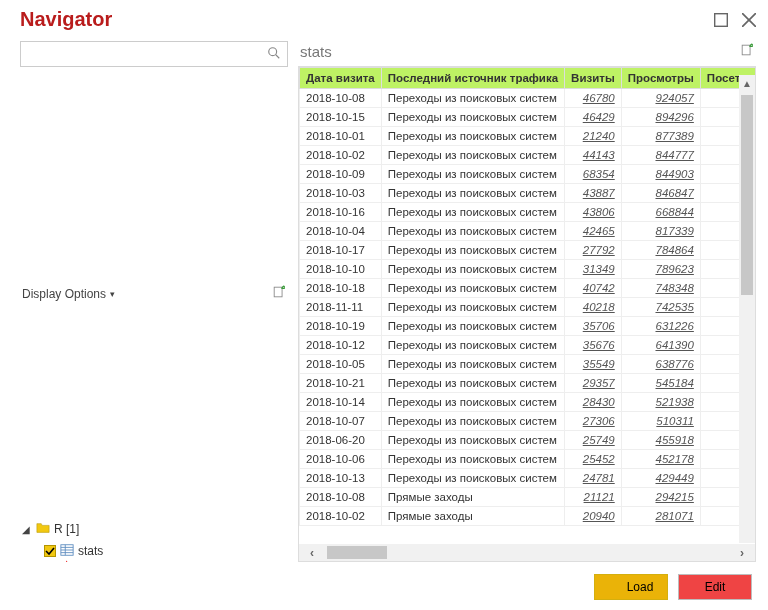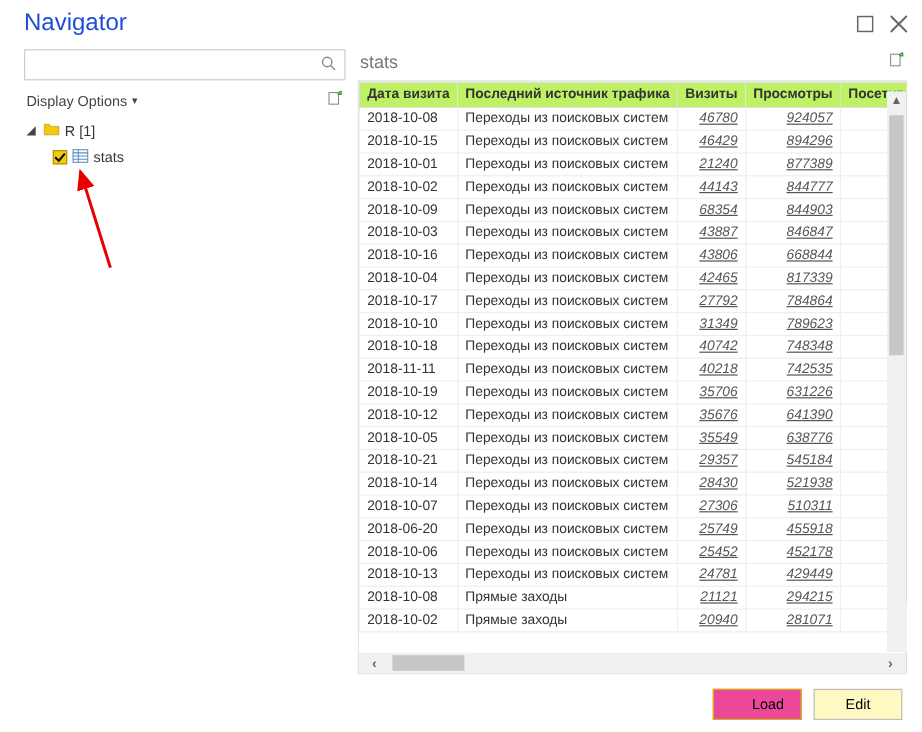--- a/index.html
+++ b/index.html
@@ -1,23 +1,23 @@
 <!DOCTYPE html>
 <html><head>
 <meta charset="utf-8">
 <style>
   * { box-sizing: border-box; }
   html, body { margin: 0; padding: 0; font-family: "Segoe UI", Arial, sans-serif; font-size: 12px; color: #333; background: #fff; }
   .window { width: 768px; height: 610px; position: relative; display: flex; flex-direction: column; }
   .titlebar { display: flex; align-items: center; justify-content: space-between; padding: 8px 12px 0 20px; }
-  .title { font-size: 20px; font-weight: 400; color: #1d4ed8; }
+  .title { font-size: 20px; font-weight: 700; color: #b91c1c; }
   .win-buttons { display: flex; gap: 14px; color: #666; }
   .win-btn { width: 14px; height: 14px; display: flex; align-items: center; justify-content: center; cursor: default; }
   .content { flex: 1; display: flex; padding: 10px 12px 0 20px; gap: 10px; overflow: hidden; }
-  .left-pane { width: 268px; display: flex; flex-direction: column; }
+  .left-pane { width: 268px; display: flex; flex-direction: column; justify-content: space-between; }
   .search-wrap { border: 1px solid #ccc; height: 26px; display: flex; align-items: center; padding: 0 6px; margin-bottom: 8px; }
   .search-wrap input { flex:1; border:none; outline:none; font-size:12px; background:transparent; }
   .search-icon svg { width:14px; height:14px; }
   .display-row { display:flex; align-items:center; justify-content:space-between; font-size:12px; color:#444; margin-bottom:4px; padding:0 2px; }
   .display-opts { display:flex; align-items:center; gap:4px; cursor:default; }
   .refresh-ic svg { width:14px; height:14px; }
   .tree { font-size:12px; padding-top:2px; position:relative; }
   .tree-row { display:flex; align-items:center; height:22px; gap:4px; padding-left:2px; }
   .tree-row.child { padding-left:24px; }
   .tri { font-size:10px; color:#444; width:10px; }
@@ -36,22 +36,22 @@
   .vscroll { position:absolute; right:0; top:24px; bottom:18px; width:16px; background:#f1f1f1; }
   .vthumb { position:absolute; left:2px; right:2px; top:4px; height:200px; background:#c7c7c7; }
   .varrow { position:absolute; left:0; right:0; height:16px; display:flex; align-items:center; justify-content:center; color:#666; font-size:10px; }
   .varrow.up { top:-16px; background:#f1f1f1; }
   .hscroll { height:17px; background:#f1f1f1; display:flex; align-items:center; position:relative; }
   .hthumb { position:absolute; left:28px; width:60px; top:2px; bottom:2px; background:#c7c7c7; }
   .harrow { width:18px; text-align:center; color:#666; font-size:12px; font-weight:bold; }
   .harrow.left { position:absolute; left:4px; }
   .harrow.right { position:absolute; right:4px; }
   .footer { height:48px; display:flex; align-items:center; justify-content:flex-end; gap:10px; padding:0 16px; border-top:1px solid transparent; }
-  .btn { min-width:74px; height:26px; border:1px solid #bdbdbd; background:#fef9c3; font-size:12px; cursor:default; }
-  .btn.primary { background:#ec4899; border-color:#d4af0f;padding-left:24px; }
+  .btn { min-width:74px; height:26px; border:1px solid #bdbdbd; background:#ef4444; font-size:12px; cursor:default; }
+  .btn.primary { background:#eab308; border-color:#d4af0f;padding-left:24px; }
 </style>
 </head>
 <body>
 
 <div class="window">
 
   <div class="titlebar">
     <div class="title">Navigator</div>
     <div class="win-buttons">
       <div class="win-btn">

